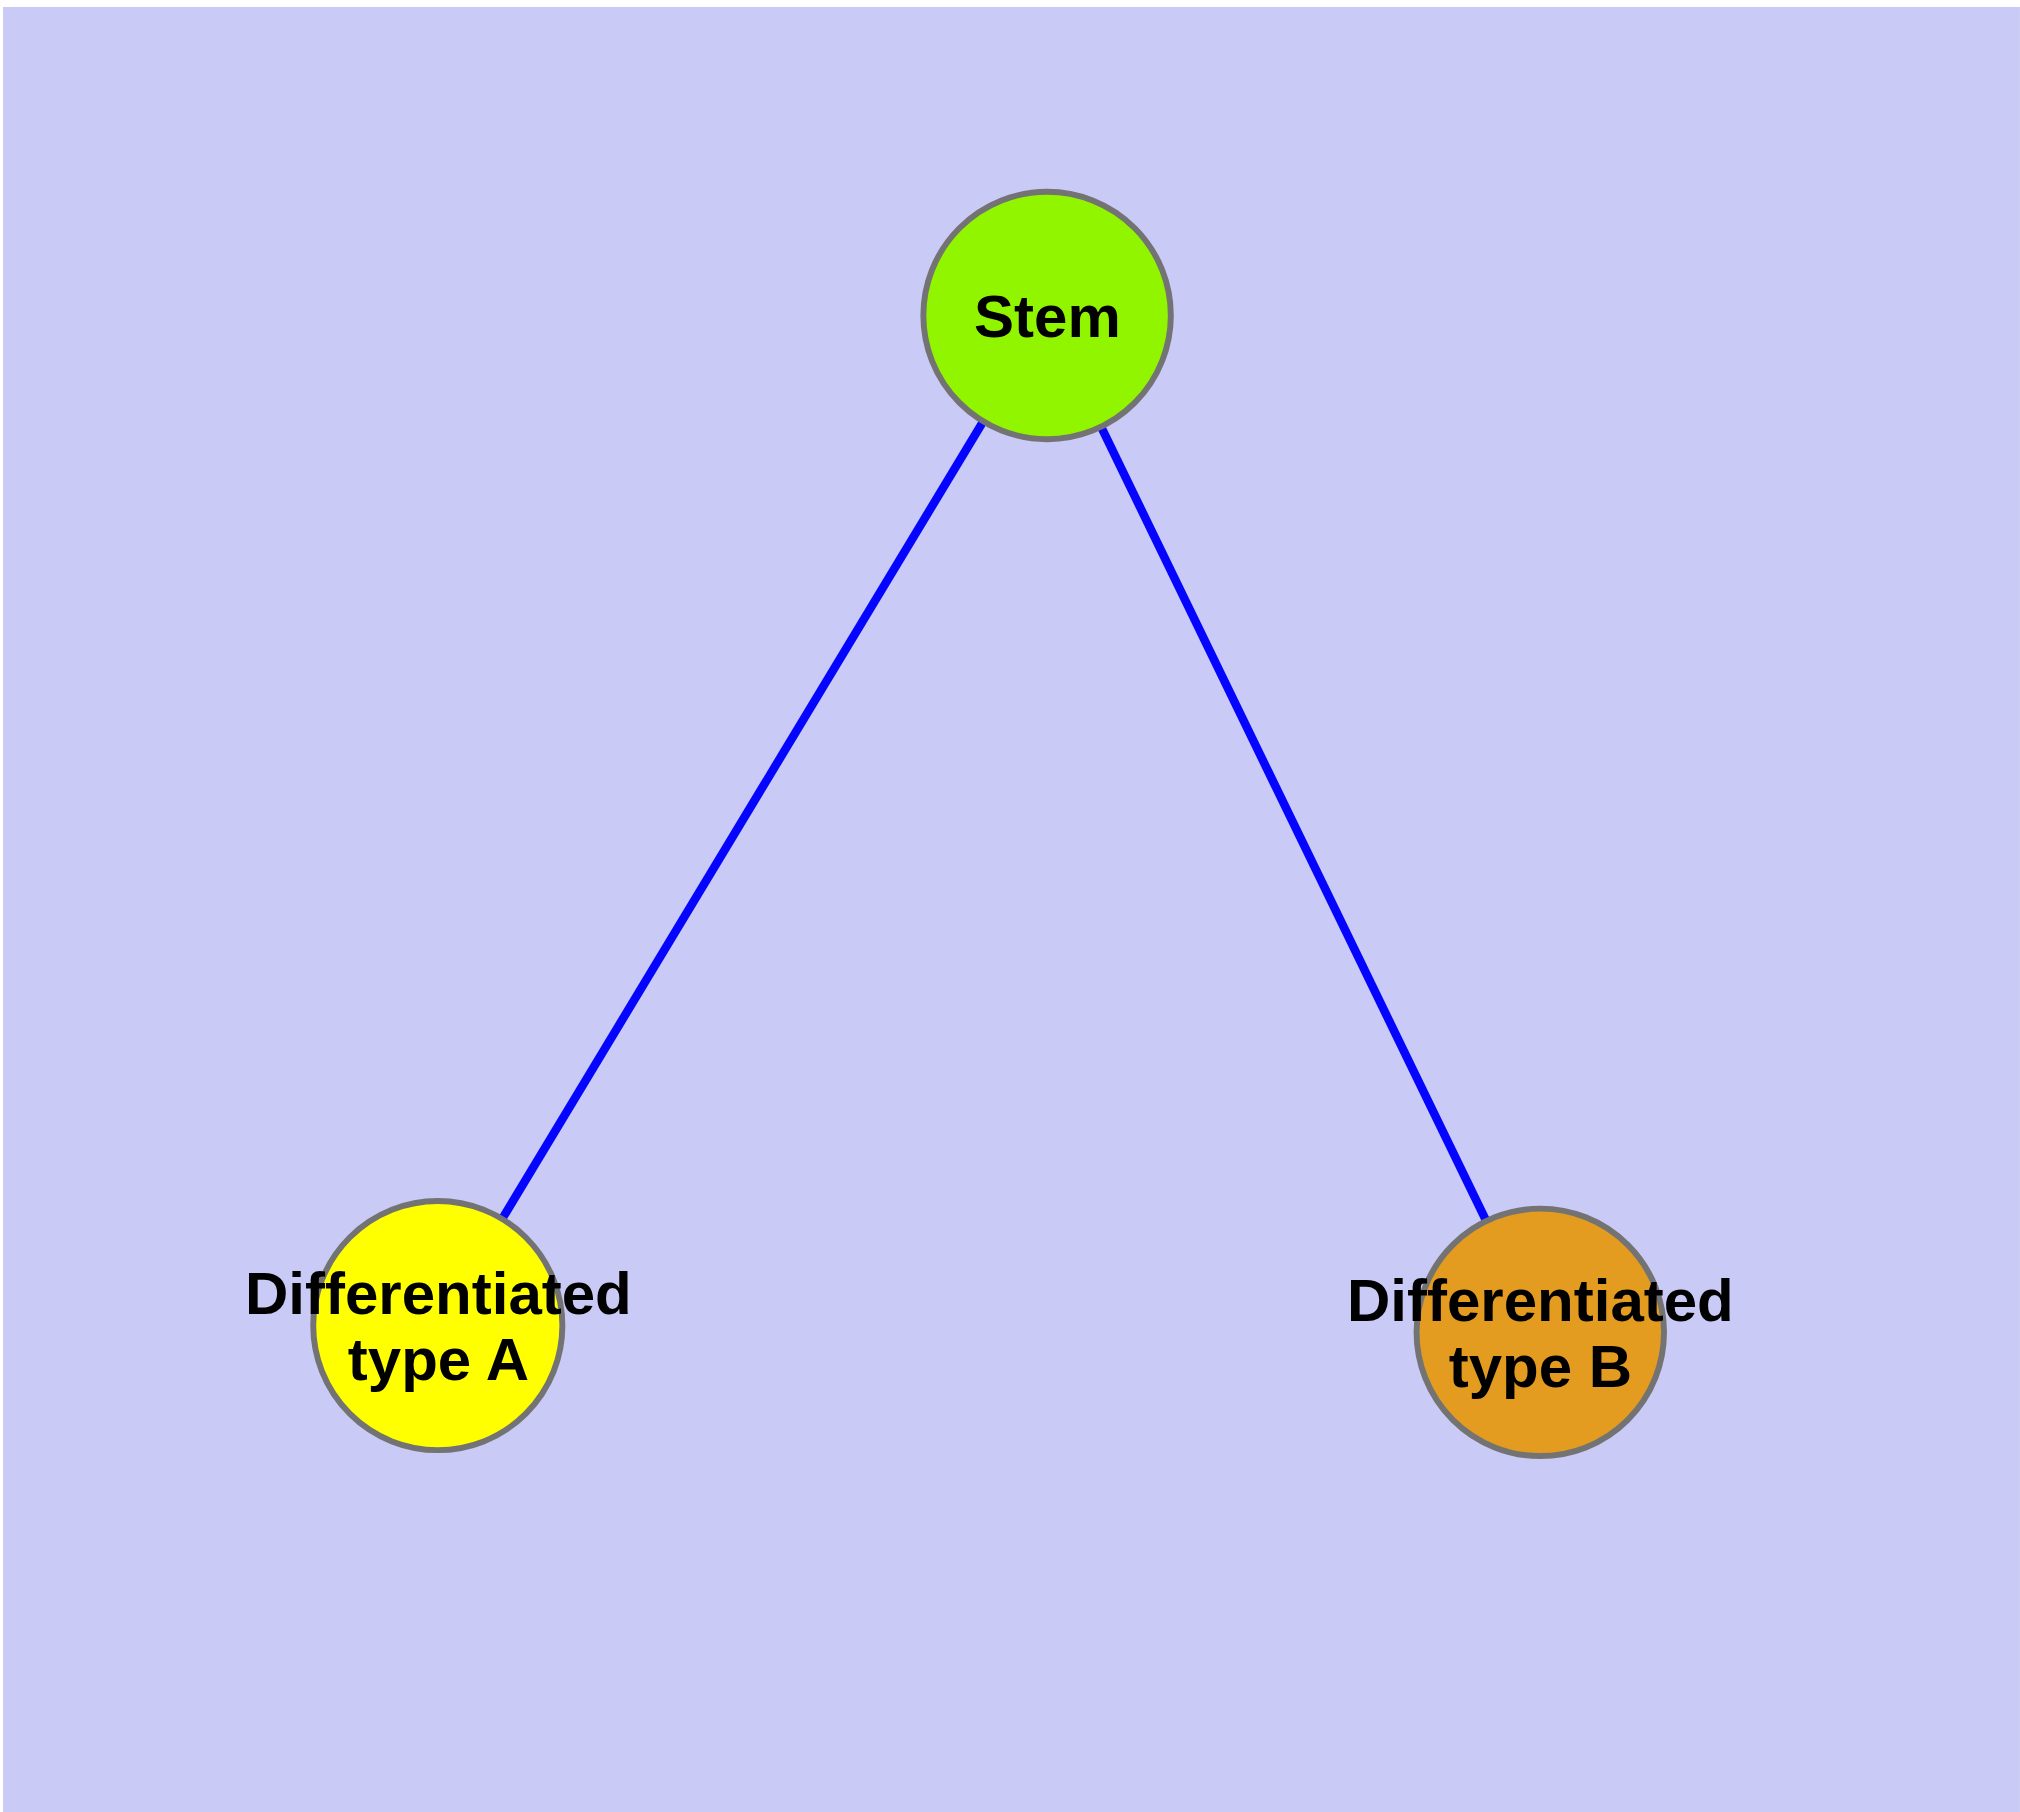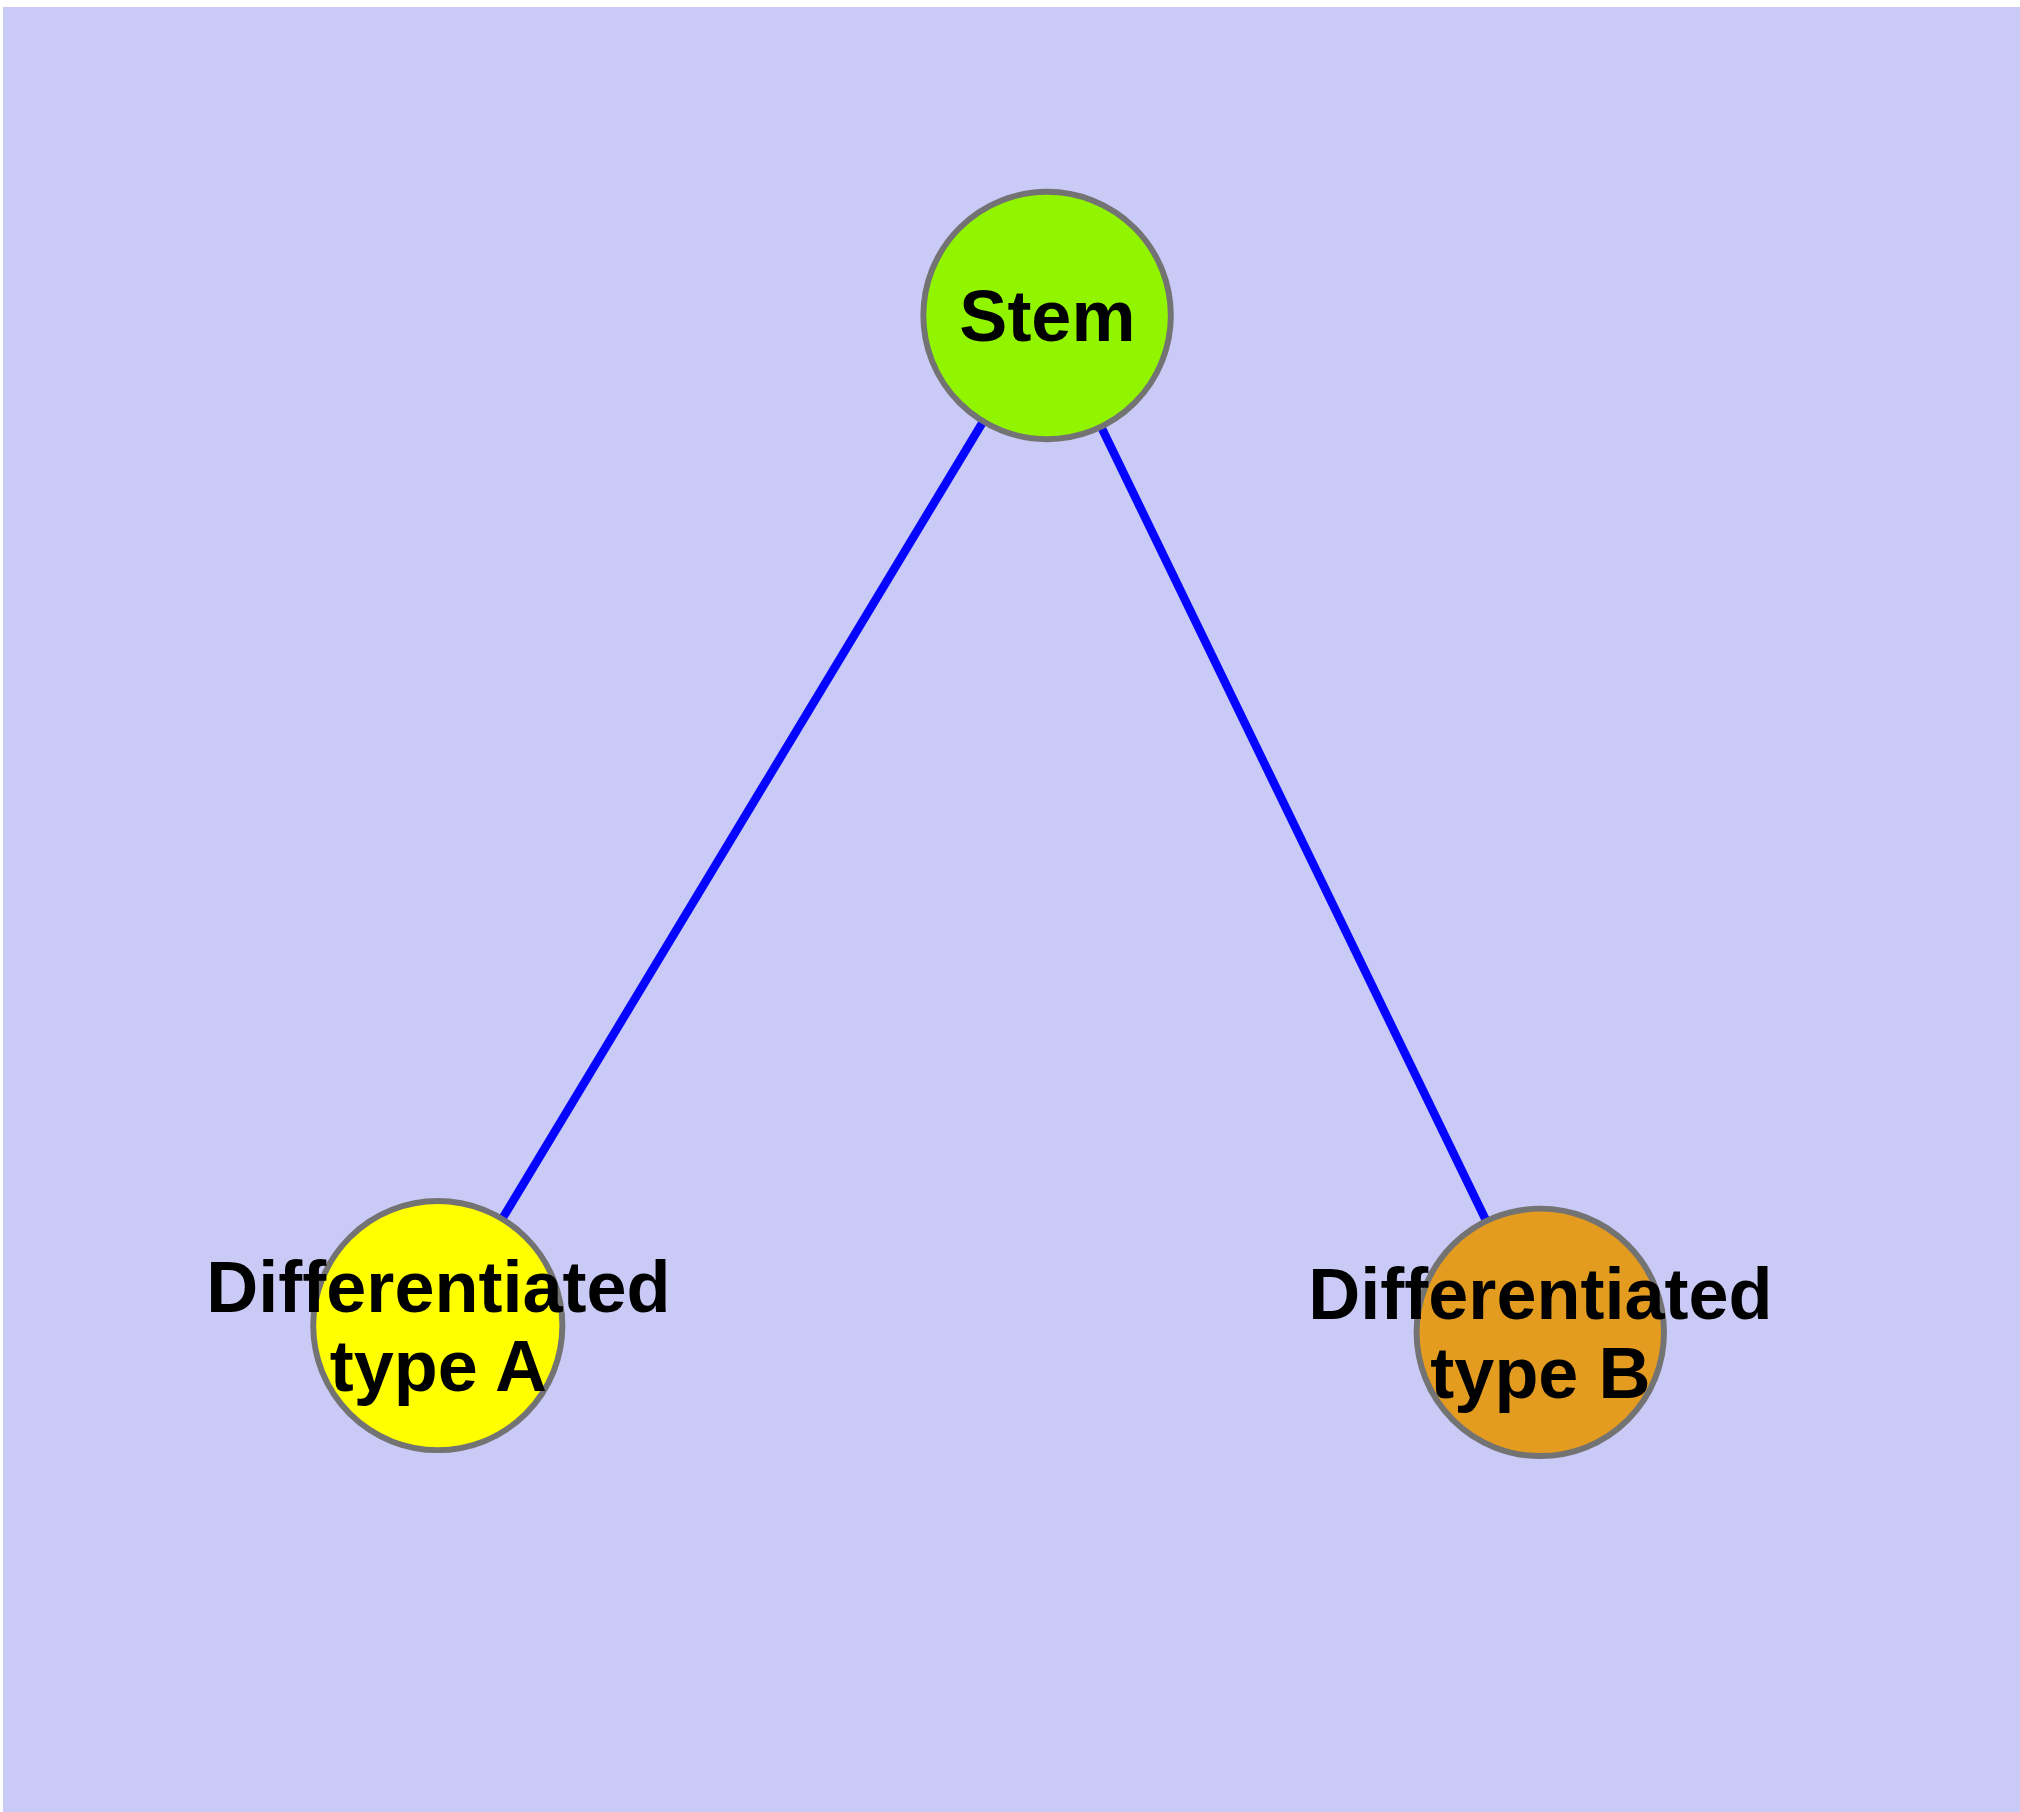--- a/index.html
+++ b/index.html
@@ -30,21 +30,21 @@
     top: 0;
     width: 100%;
     height: 100%;
     display: block;
   }
   .node-label {
     position: absolute;
     transform: translate(-50%, -50%);
     color: #000000;
     font-weight: bold;
-    font-size: 72px;
+    font-size: 60px;
     line-height: 1.1;
     text-align: center;
     white-space: pre-line;
     letter-spacing: 0px;
     pointer-events: none;
   }
   .label-stem   { left: 1044px; top: 310px; }
   .label-type-a { left: 435px;  top: 1320px; }
   .label-type-b { left: 1537px; top: 1327px; }
 </style>

